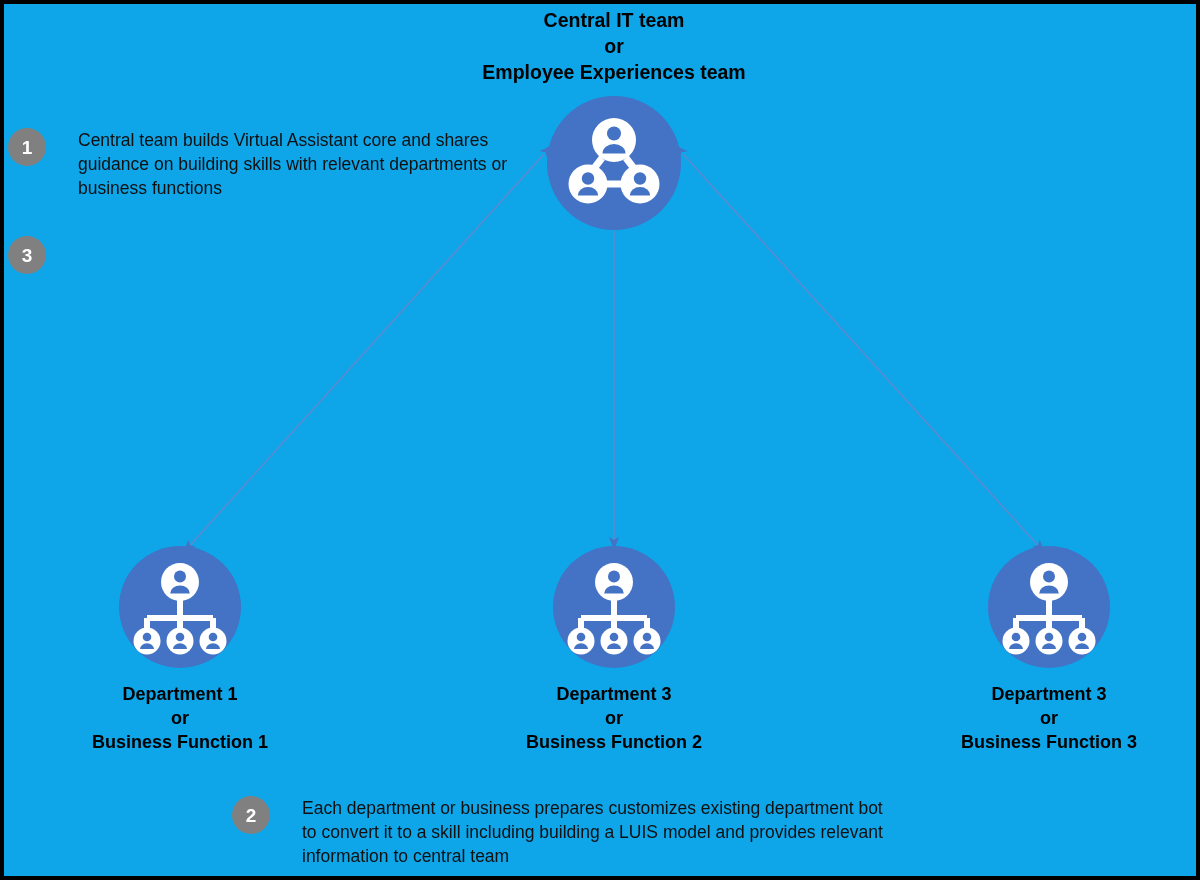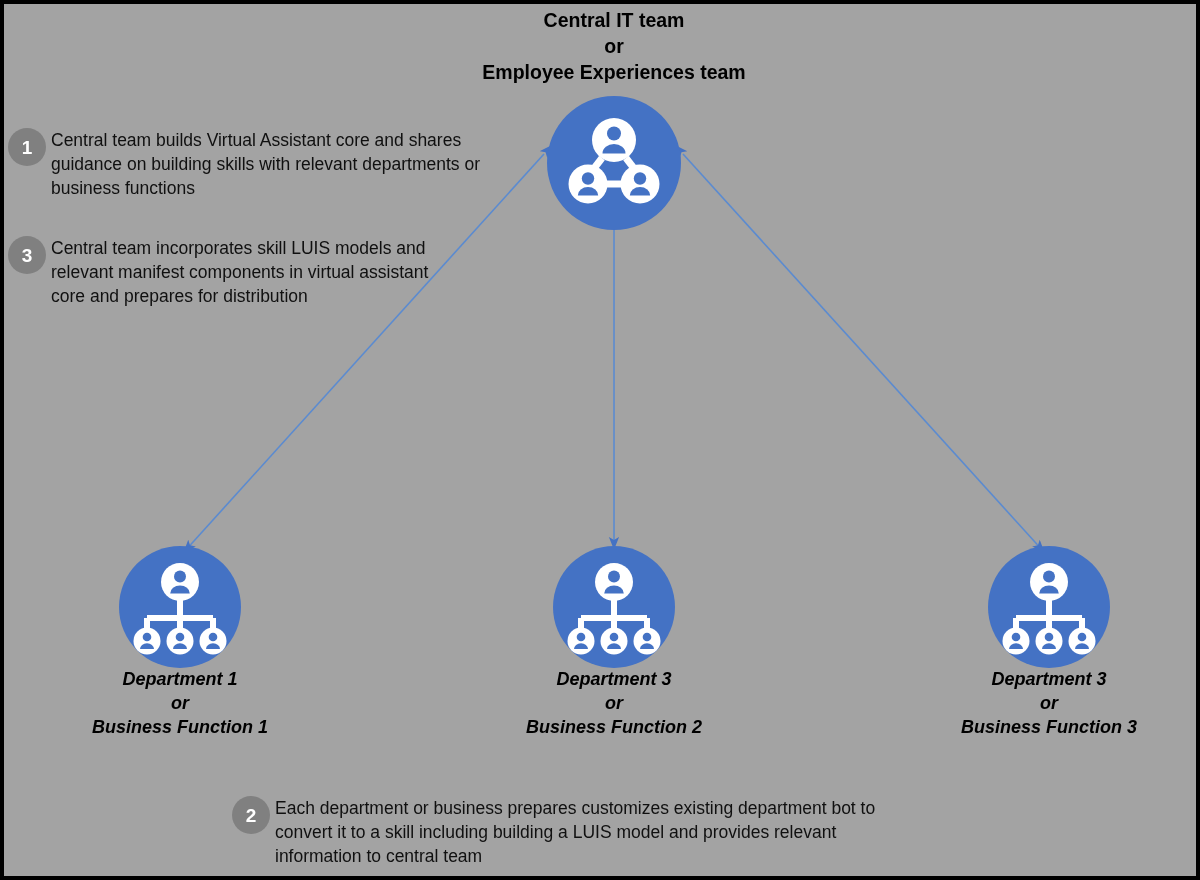--- a/index.html
+++ b/index.html
@@ -8,21 +8,21 @@
     padding: 0;
     background: #ffffff;
   }
   body {
     font-family: "Liberation Sans", sans-serif;
   }
   #canvas {
     position: relative;
     width: 1200px;
     height: 880px;
-    background: #a3a3a3;
+    background: #0ea5e9;
     box-sizing: border-box;
     border: 4px solid #000000;
     overflow: hidden;
   }
   
   #connectors {
     position: absolute;
     left: 0;
     top: 0;
     width: 1200px;
@@ -64,21 +64,21 @@
   .dept-node {
     width: 320px;
     top: 542px;
   }
   .dept-node .circle {
     width: 122px;
     height: 122px;
   }
   .dept-node .node-label {
     font-size: 18px;
-    font-style: italic;
+    margin-top: 15px;
   }
   #dept-node-1 { left: 16px; }
   #dept-node-2 { left: 450px; }
   #dept-node-3 { left: 885px; }
 
   
   .step {
     position: absolute;
     display: flex;
     align-items: flex-start;
@@ -94,21 +94,21 @@
     font-weight: bold;
     display: flex;
     align-items: center;
     justify-content: center;
     line-height: 1;
   }
   .step-text {
     font-size: 17.5px;
     color: #101010;
     line-height: 1.38;
-    margin-left: 5px;
+    margin-left: 32px;
     white-space: pre-line;
   }
   #step-1 { left: 4px;  top: 124px; width: 520px; }
   #step-3 { left: 4px;  top: 232px; width: 440px; }
   #step-2 { left: 228px; top: 792px; width: 660px; }
   #step-1 .step-badge { margin-left: 0; }
 </style>
 </head>
 <body>
 
@@ -274,21 +274,20 @@
 Business Function 3</div>
   </div>
 
   <div class="step" id="step-1">
     <div class="step-badge">1</div>
     <div class="step-text">Central team builds Virtual Assistant core and shares guidance on building skills with relevant departments or business functions</div>
   </div>
 
   <div class="step" id="step-3">
     <div class="step-badge">3</div>
-    <div class="step-text">Central team incorporates skill LUIS models and relevant manifest components in virtual assistant core and prepares for distribution</div>
   </div>
 
   <div class="step" id="step-2">
     <div class="step-badge">2</div>
     <div class="step-text">Each department or business prepares customizes existing department bot to convert it to a skill including building a LUIS model and provides relevant information to central team</div>
   </div>
 
 </div>
 
 </body></html>

